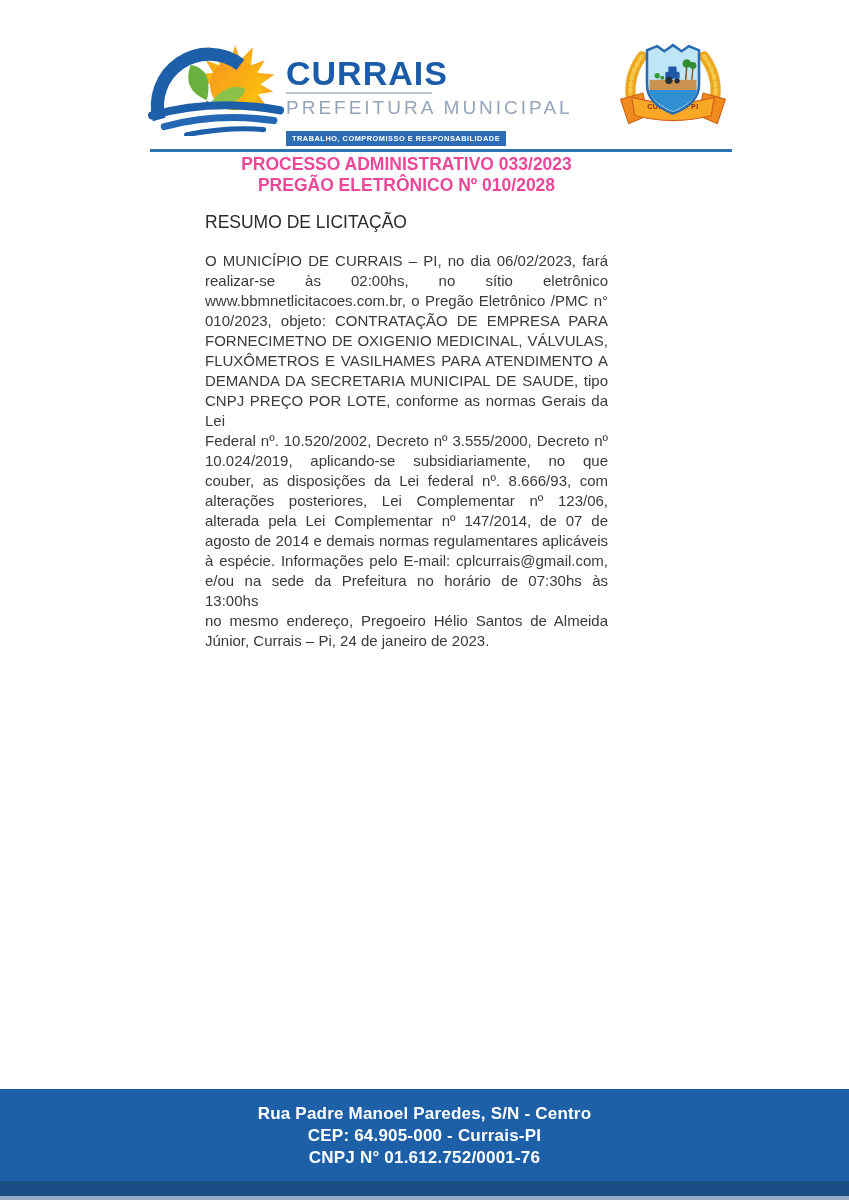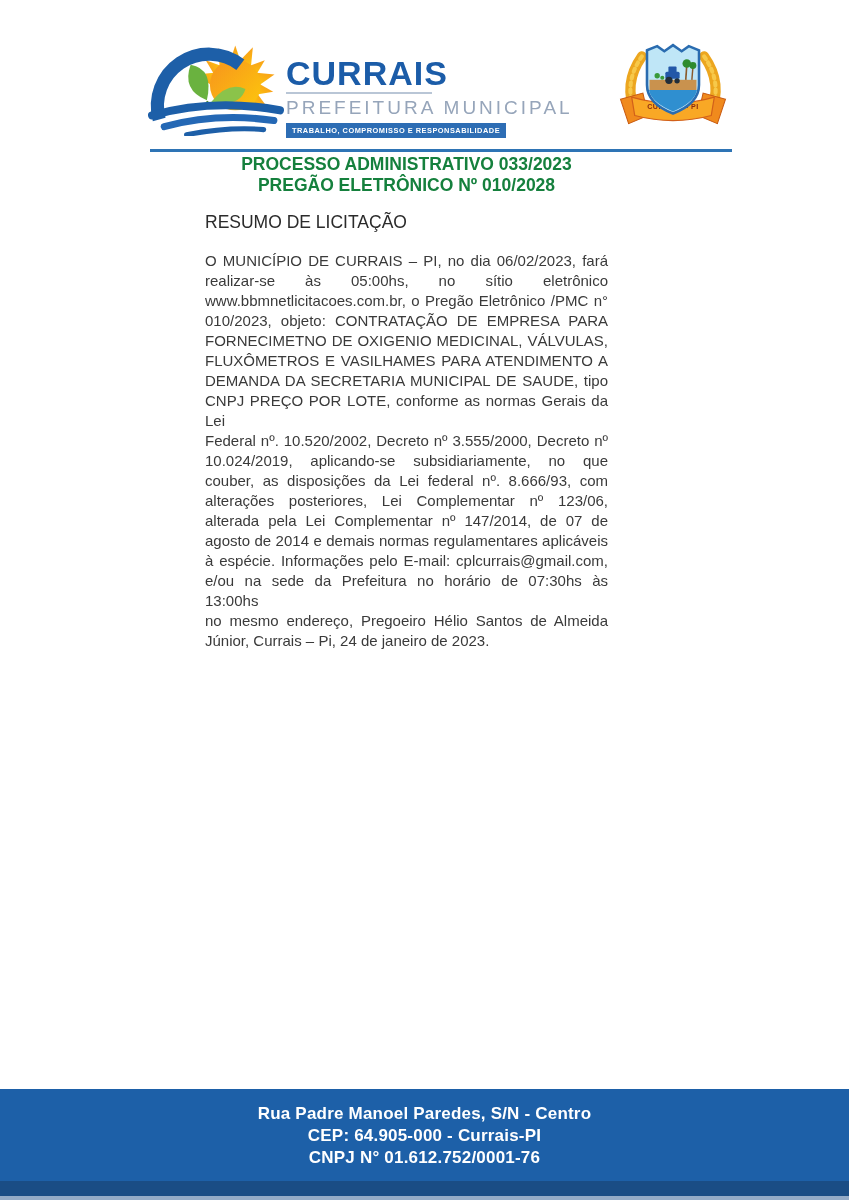--- a/index.html
+++ b/index.html
@@ -7,29 +7,29 @@
     position:relative;width:849px;height:1200px;background:#ffffff;
     font-family:"Liberation Sans",sans-serif;overflow:hidden;margin:0 auto;
   }
   
   .logo-left{position:absolute;left:146px;top:38px;display:flex;align-items:flex-start;}
   .logo-icon svg{width:140px;height:98px;display:block;}
   .logo-text{display:flex;flex-direction:column;align-items:flex-start;margin-left:0px;margin-top:20px;}
   .logo-name{font-size:34px;font-weight:bold;color:#1b5ca8;letter-spacing:1px;line-height:30px;}
   .logo-divider{width:146px;height:2px;background:#b9c6d6;margin:4px 0 3px;}
   .logo-sub{font-size:19px;color:#96a5ba;letter-spacing:3px;white-space:nowrap;}
-  .logo-badge{margin-top:4px;background:#2d6db4;color:#ffffff;font-size:7.4px;font-weight:bold;
+  .logo-badge{margin-top:12px;background:#2d6db4;color:#ffffff;font-size:7.4px;font-weight:bold;
     letter-spacing:.5px;padding:3px 6px;white-space:nowrap;}
   .logo-right{position:absolute;left:614px;top:38px;}
   .logo-right svg{width:118px;height:102px;display:block;}
   
   .header-line{position:absolute;left:150px;top:149px;width:582px;height:3px;background:#2e74b5;}
   
   .doc-title{position:absolute;left:205px;top:154px;width:403px;text-align:center;
-    font-size:17.5px;font-weight:bold;line-height:21px;color:#15803d;}
+    font-size:17.5px;font-weight:bold;line-height:21px;color:#ec4899;}
   .doc-subtitle{position:absolute;left:205px;top:212px;width:403px;
     font-size:17.5px;color:#2b2b2b;}
   
   .doc-body{position:absolute;left:205px;top:251px;width:403px;
     font-size:15px;line-height:20px;color:#3a3a3a;}
   .body-line{text-align:justify;text-align-last:justify;white-space:normal;}
   .body-line.last{text-align-last:left;}
   
   .footer{position:absolute;left:0;top:1089px;width:849px;height:103px;}
   .footer-main{height:92px;background:#1d60a8;color:#ffffff;text-align:center;
@@ -143,21 +143,21 @@
   <div class="header-line"></div>
 
   <div class="doc-title">
     <div>PROCESSO ADMINISTRATIVO 033/2023</div>
     <div>PREGÃO ELETRÔNICO Nº 010/2028</div>
   </div>
   <div class="doc-subtitle">RESUMO DE LICITAÇÃO</div>
 
   <div class="doc-body">
       <div class="body-line">O MUNICÍPIO DE CURRAIS – PI, no dia 06/02/2023, fará</div>
-      <div class="body-line">realizar-se às 05:00hs, no sítio eletrônico</div>
+      <div class="body-line">realizar-se às 02:00hs, no sítio eletrônico</div>
       <div class="body-line">www.bbmnetlicitacoes.com.br, o Pregão Eletrônico /PMC n°</div>
       <div class="body-line">010/2023, objeto: CONTRATAÇÃO DE EMPRESA PARA</div>
       <div class="body-line">FORNECIMETNO DE OXIGENIO MEDICINAL, VÁLVULAS,</div>
       <div class="body-line">FLUXÔMETROS E VASILHAMES PARA ATENDIMENTO A</div>
       <div class="body-line">DEMANDA DA SECRETARIA MUNICIPAL DE SAUDE, tipo</div>
       <div class="body-line">CNPJ PREÇO POR LOTE, conforme as normas Gerais da Lei</div>
       <div class="body-line">Federal nº. 10.520/2002, Decreto nº 3.555/2000, Decreto nº</div>
       <div class="body-line">10.024/2019, aplicando-se subsidiariamente, no que</div>
       <div class="body-line">couber, as disposições da Lei federal nº. 8.666/93, com</div>
       <div class="body-line">alterações posteriores, Lei Complementar nº 123/06,</div>

